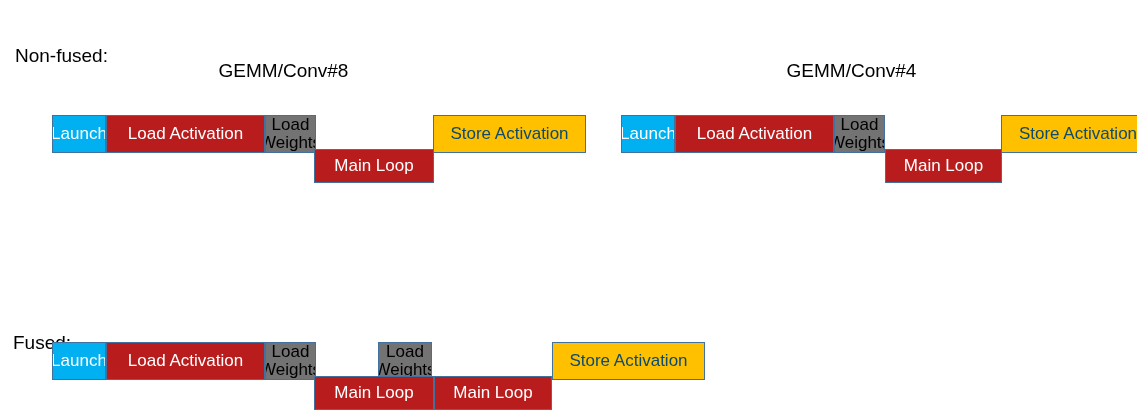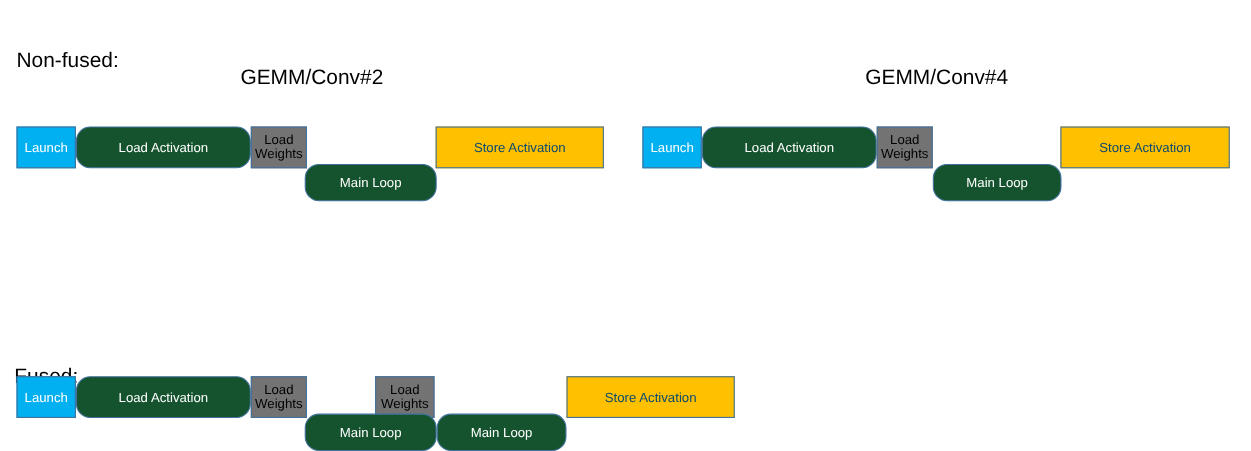--- a/index.html
+++ b/index.html
@@ -37,36 +37,37 @@
     text-align: center;
   }
   .bar {
     position: absolute;
     box-sizing: border-box;
     border: 1px solid #41719C;
     display: flex;
     align-items: center;
     justify-content: center;
     text-align: center;
-    font-size: 12px;
+    font-size: 17px;
     line-height: 1.05;
     white-space: pre-line;
     overflow: hidden;
+    margin-left: 37px;
   }
   .bar.launch   { background: #00B0F0; color: #ffffff; }
-  .bar.purple   { background: #14532d; color: #ffffff; border-radius: 13px; }
+  .bar.purple   { background: #b91c1c; color: #ffffff; }
   .bar.yellow   { background: #737373; color: #000000; }
   .bar.orange   { background: #FFC000; color: #0c4a6e; }
 </style>
 </head>
 <body>
 
 <div class="canvas">
     <div class="section-label" style="left: 15px; top: 10px;">Non-fused:</div>
-    <div class="kernel-title" style="left: 202px; top: 61px; width: 163px;">GEMM/Conv#2</div>
+    <div class="kernel-title" style="left: 202px; top: 61px; width: 163px;">GEMM/Conv#8</div>
     <div class="kernel-title" style="left: 769px; top: 61px; width: 165px;">GEMM/Conv#4</div>
     <div class="bar launch" style="left: 15px; top: 115px; width: 54px; height: 38px;">Launch</div>
     <div class="bar purple" style="left: 69px; top: 115px; width: 159px; height: 38px;">Load Activation</div>
     <div class="bar yellow" style="left: 228px; top: 115px; width: 51px; height: 38px;">Load
 Weights</div>
     <div class="bar orange" style="left: 396px; top: 115px; width: 153px; height: 38px;">Store Activation</div>
     <div class="bar purple" style="left: 277px; top: 149px; width: 120px; height: 34px;">Main Loop</div>
     <div class="bar launch" style="left: 584px; top: 115px; width: 54px; height: 38px;">Launch</div>
     <div class="bar purple" style="left: 638px; top: 115px; width: 159px; height: 38px;">Load Activation</div>
     <div class="bar yellow" style="left: 797px; top: 115px; width: 51px; height: 38px;">Load

